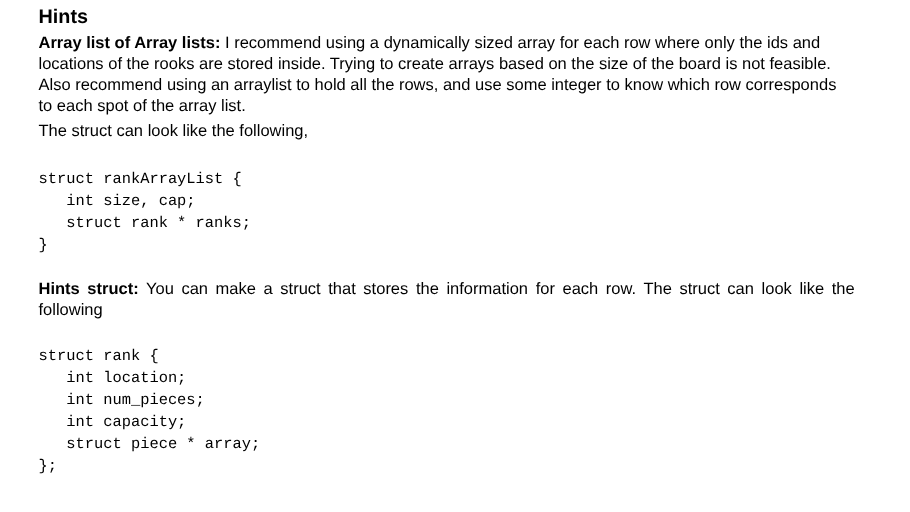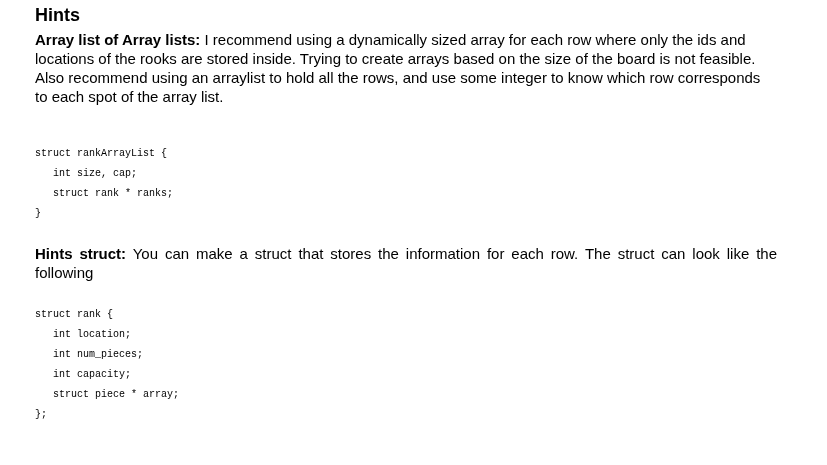--- a/index.html
+++ b/index.html
@@ -29,38 +29,39 @@
     line-height: 19px;
   }
   p.justified {
     text-align: justify;
   }
   .lead {
     font-weight: bold;
   }
   pre.code-block {
     font-family: "Liberation Mono", "DejaVu Sans Mono", monospace;
-    font-size: 10px;
+    font-size: 14px;
     line-height: 20px;
     white-space: pre;
   }
-  .mb-para-gap   { margin-bottom: 38px; }
+  .mb-para-gap   { margin-bottom: 4px; }
   .mb-code-gap   { margin-bottom: 24px; }
   .mb-after-code { margin-bottom: 20px; }
   .mb-before-code2 { margin-bottom: 23px; }
 </style>
 </head>
 <body>
 
 <div class="page">
 
   <h1 class="doc-heading">Hints</h1>
 
   <p class="body-text mb-para-gap"><span class="lead">Array list of Array lists:</span> <span>I recommend using a dynamically sized array for each row where only the ids and locations of the rooks are stored inside. Trying to create arrays based on the size of the board is not feasible. Also recommend using an arraylist to hold all the rows, and use some integer to know which row corresponds to each spot of the array list.</span></p>
 
+  <p class="body-text mb-code-gap">The struct can look like the following,</p>
 
   <pre class="code-block mb-after-code">struct rankArrayList {
    int size, cap;
    struct rank * ranks;
 }</pre>
 
   <p class="body-text justified mb-before-code2"><span class="lead">Hints struct:</span> <span>You can make a struct that stores the information for each row. The struct can look like the following</span></p>
 
   <pre class="code-block">struct rank {
    int location;

